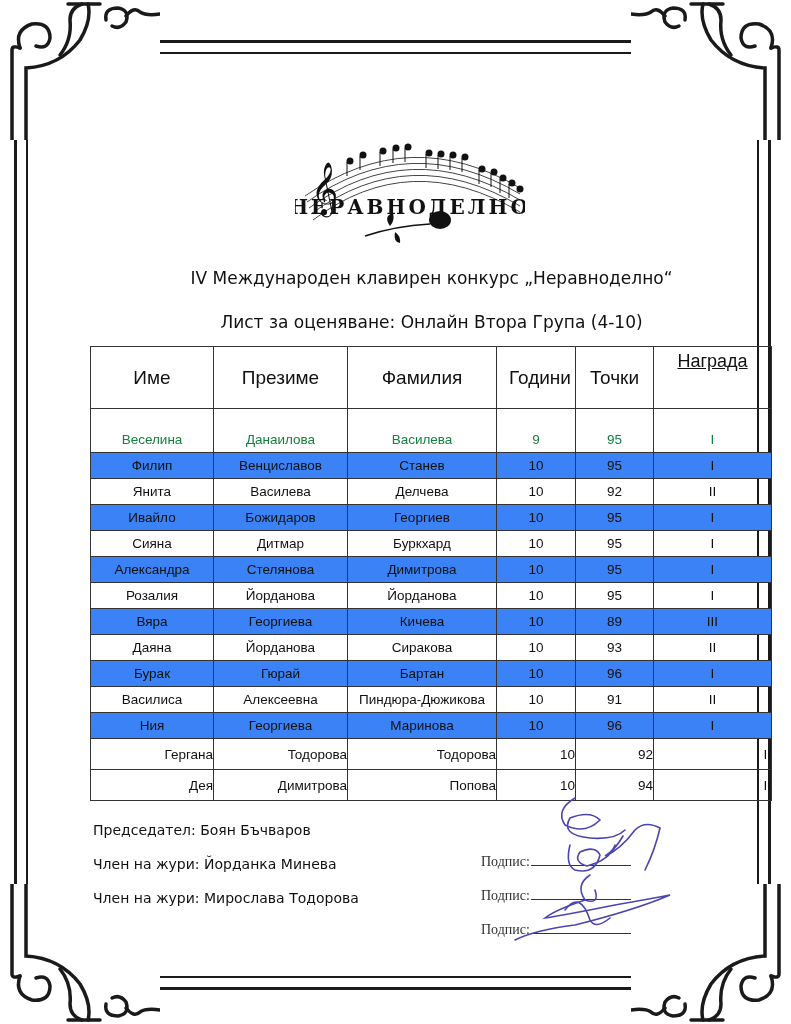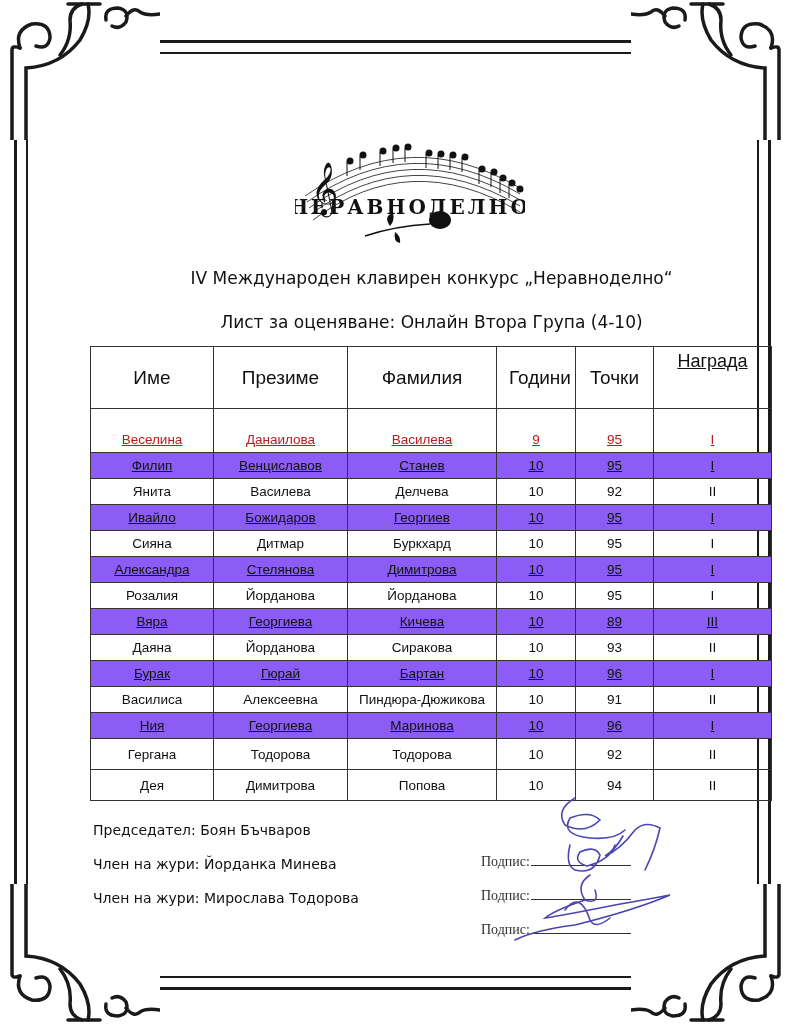--- a/index.html
+++ b/index.html
@@ -13,23 +13,23 @@
   .corner.br { right:0; bottom:0; transform:scale(-1,-1); }
   .logo { position:absolute; left:295px; top:118px; width:230px; height:125px; }
   .title { position:absolute; left:0; width:791px; text-align:center; font-family:"DejaVu Sans", sans-serif; font-size:17px; color:#111;margin-left:36px; }
   .title.t1 { top:268px; }
   .title.t2 { top:312px; }
   table.results { position:absolute; left:90px; top:346px; width:681px; border-collapse:collapse; table-layout:fixed; }
   table.results th, table.results td { border:1.5px solid #333; text-align:center; font-family:"Liberation Sans", sans-serif; }
   table.results th { font-weight:normal; font-size:19px; height:37px; padding:12px; vertical-align:middle; }
   table.results th.award { vertical-align:top; padding-top:4px; font-size:18px;text-decoration:underline; }
   table.results td { font-size:13.5px; height:25px; padding:0; }
-  table.results tr.first td { height:38px; vertical-align:bottom; padding-bottom:5px; color:#b91c1c;text-decoration:underline; }
-  table.results tr.tall td { height:30px; }
-  table.results tr.alt td { background:#8b5cf6;text-decoration:underline; }
+  table.results tr.first td { height:38px; vertical-align:bottom; padding-bottom:5px; color:#15803d; }
+  table.results tr.tall td { height:30px;text-align:right; }
+  table.results tr.alt td { background:#3b82f6; }
   .jury { position:absolute; left:93px; font-family:"DejaVu Sans", sans-serif; font-size:14px; color:#111; }
   .sig { position:absolute; left:481px; font-family:Liberation Serif, serif; font-size:14px; color:#333;margin-top:29px; }
   .sig-line { display:inline-block; width:100px; border-bottom:1.5px solid #333; margin-left:1px; vertical-align:baseline; height:12px; }
   .scribble { position:absolute; left:495px; top:790px; width:180px; height:170px; }
 </style>
 </head>
 <body>
 
 <div class="frame-outer"></div>
 <div class="frame-inner"></div>

